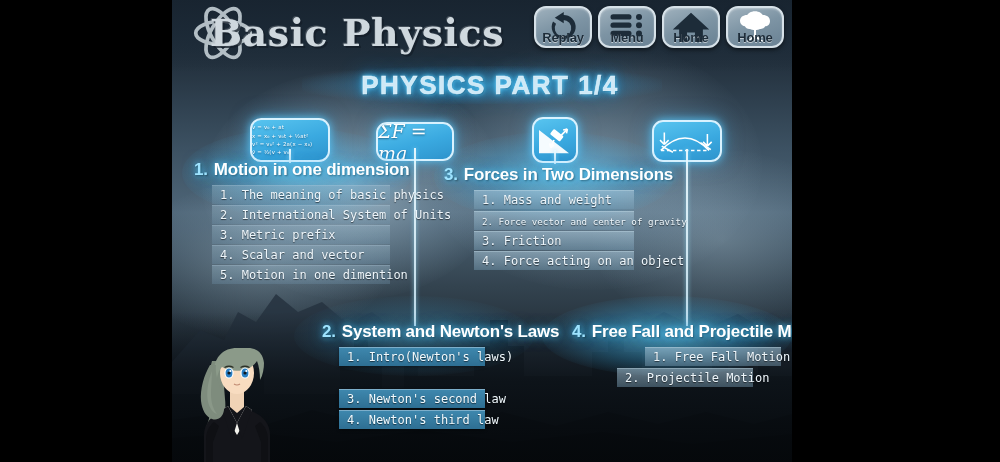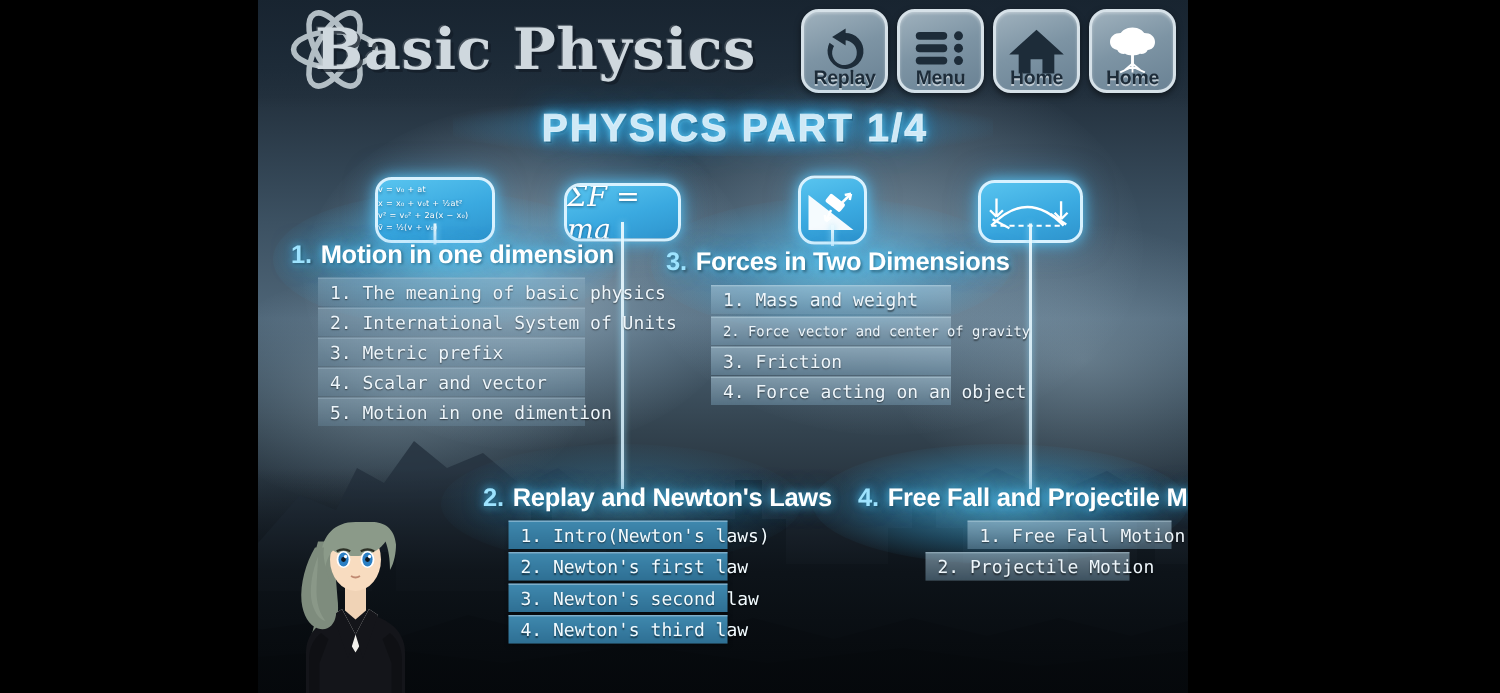--- a/index.html
+++ b/index.html
@@ -55,21 +55,21 @@
   .brand {
     position:absolute; left:38px; top:10px;
     font-family: "DejaVu Serif", serif;
     font-weight:700; font-size:38px; letter-spacing:.5px;
     color:#cfd8de;
     text-shadow: 2px 2px 0 rgba(20,30,40,.75), -1px -1px 0 rgba(255,255,255,.18);
     white-space:nowrap;
   }
   .nav-buttons { position:absolute; right:8px; top:6px; display:flex; gap:6px; }
   .nav-btn {
-    position:relative; width:58px; height:56px; border-radius:12px;
+    position:relative; width:58px; height:42px; border-radius:12px;
     background: linear-gradient(160deg,#9fb1bd 0%,#7d94a4 48%,#6a8294 100%);
     border: 2px solid #d6e1e8;
     box-shadow: 0 2px 4px rgba(0,0,0,.5), inset 0 1px 2px rgba(255,255,255,.35);
     display:flex; align-items:center; justify-content:center;
     cursor:pointer;
   }
   .nav-btn svg { display:block; }
   .nav-btn .lbl {
     position:absolute; left:0; right:0; bottom:1px; text-align:center;
     font-family:"Liberation Sans", sans-serif; font-weight:700; font-size:13px;
@@ -306,24 +306,23 @@
 
     <div class="sec-head" style="left:272px; top:165px;">
       <span class="num">3.</span><span>Forces in Two Dimensions</span>
     </div>
     <div class="item lit" style="left:302px; top:190px; width:160px;">1. Mass and weight</div>
     <div class="item lit" style="left:302px; top:211px; width:160px; font-size:9.2px;">2. Force vector and center of gravity</div>
     <div class="item lit" style="left:302px; top:231px; width:160px;">3. Friction</div>
     <div class="item lit" style="left:302px; top:251px; width:160px;">4. Force acting on an object</div>
 
     <div class="sec-head" style="left:150px; top:322px;">
-      <span class="num">2.</span><span>Replay and Newton's Laws</span>
+      <span class="num">2.</span><span>System and Newton's Laws</span>
     </div>
     <div class="item bright" style="left:167px; top:347px; width:146px;">1. Intro(Newton's laws)</div>
-    <div class="item bright" style="left:167px; top:368px; width:146px;">2. Newton's  first law</div>
     <div class="item bright" style="left:167px; top:389px; width:146px;">3. Newton's second law</div>
     <div class="item bright" style="left:167px; top:410px; width:146px;">4. Newton's third law</div>
 
     <div class="sec-head" style="left:400px; top:322px;">
       <span class="num">4.</span><span>Free Fall and Projectile Motion</span>
     </div>
     <div class="item lit" style="left:445px; top:347px; width:136px;margin-left:28px;">1. Free Fall Motion</div>
     <div class="item lit" style="left:445px; top:368px; width:136px;">2. Projectile Motion</div>
 
     <div id="character">

